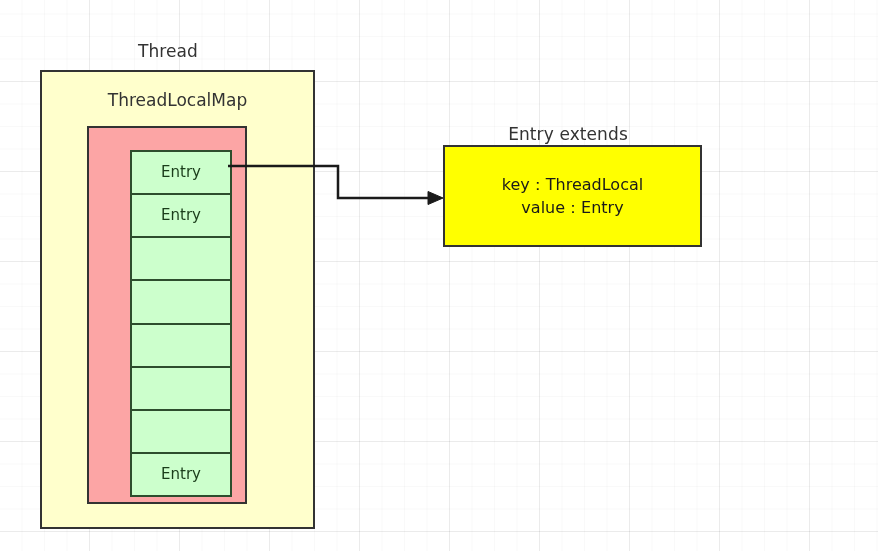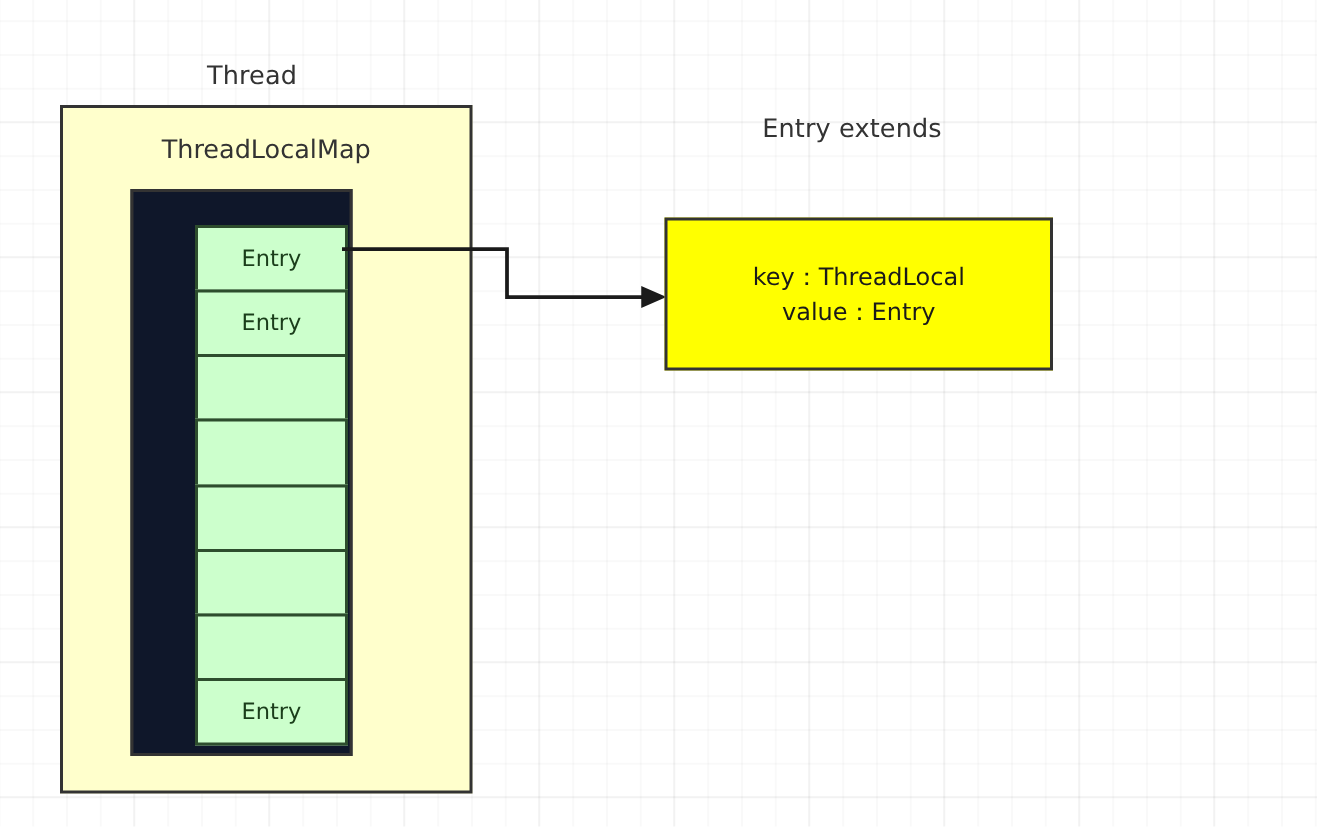--- a/index.html
+++ b/index.html
@@ -47,21 +47,21 @@
     top: 27px;
     width: 336px;
     margin-top: 12px;
   }
   #entry-extends-label {
     left: 398px;
     top: 74px;
     width: 340px;
     line-height: 25px;
   }
-  #entry-extends-label span { display: block; }
+  #entry-extends-label span { display: block; margin-top: 48px; }
 
   
   #thread-box {
     position: absolute;
     left: 40px;
     top: 70px;
     width: 275px;
     height: 459px;
     background: #ffffcc;
     border: 2px solid #333333;
@@ -77,23 +77,23 @@
     font-size: 17px;
     line-height: 22px;
     white-space: nowrap;
   }
 
   
   #map-box {
     position: absolute;
     left: 45px;
     top: 54px;
-    width: 148px;
+    width: 160px;
     height: 378px;
-    background: #0f172a;
+    background: #fca5a5;
     border: 2px solid #333333;
     box-sizing: border-box;
   }
 
   
   #entry-table {
     position: absolute;
     left: 41px;
     top: 22px;
     width: 102px;

